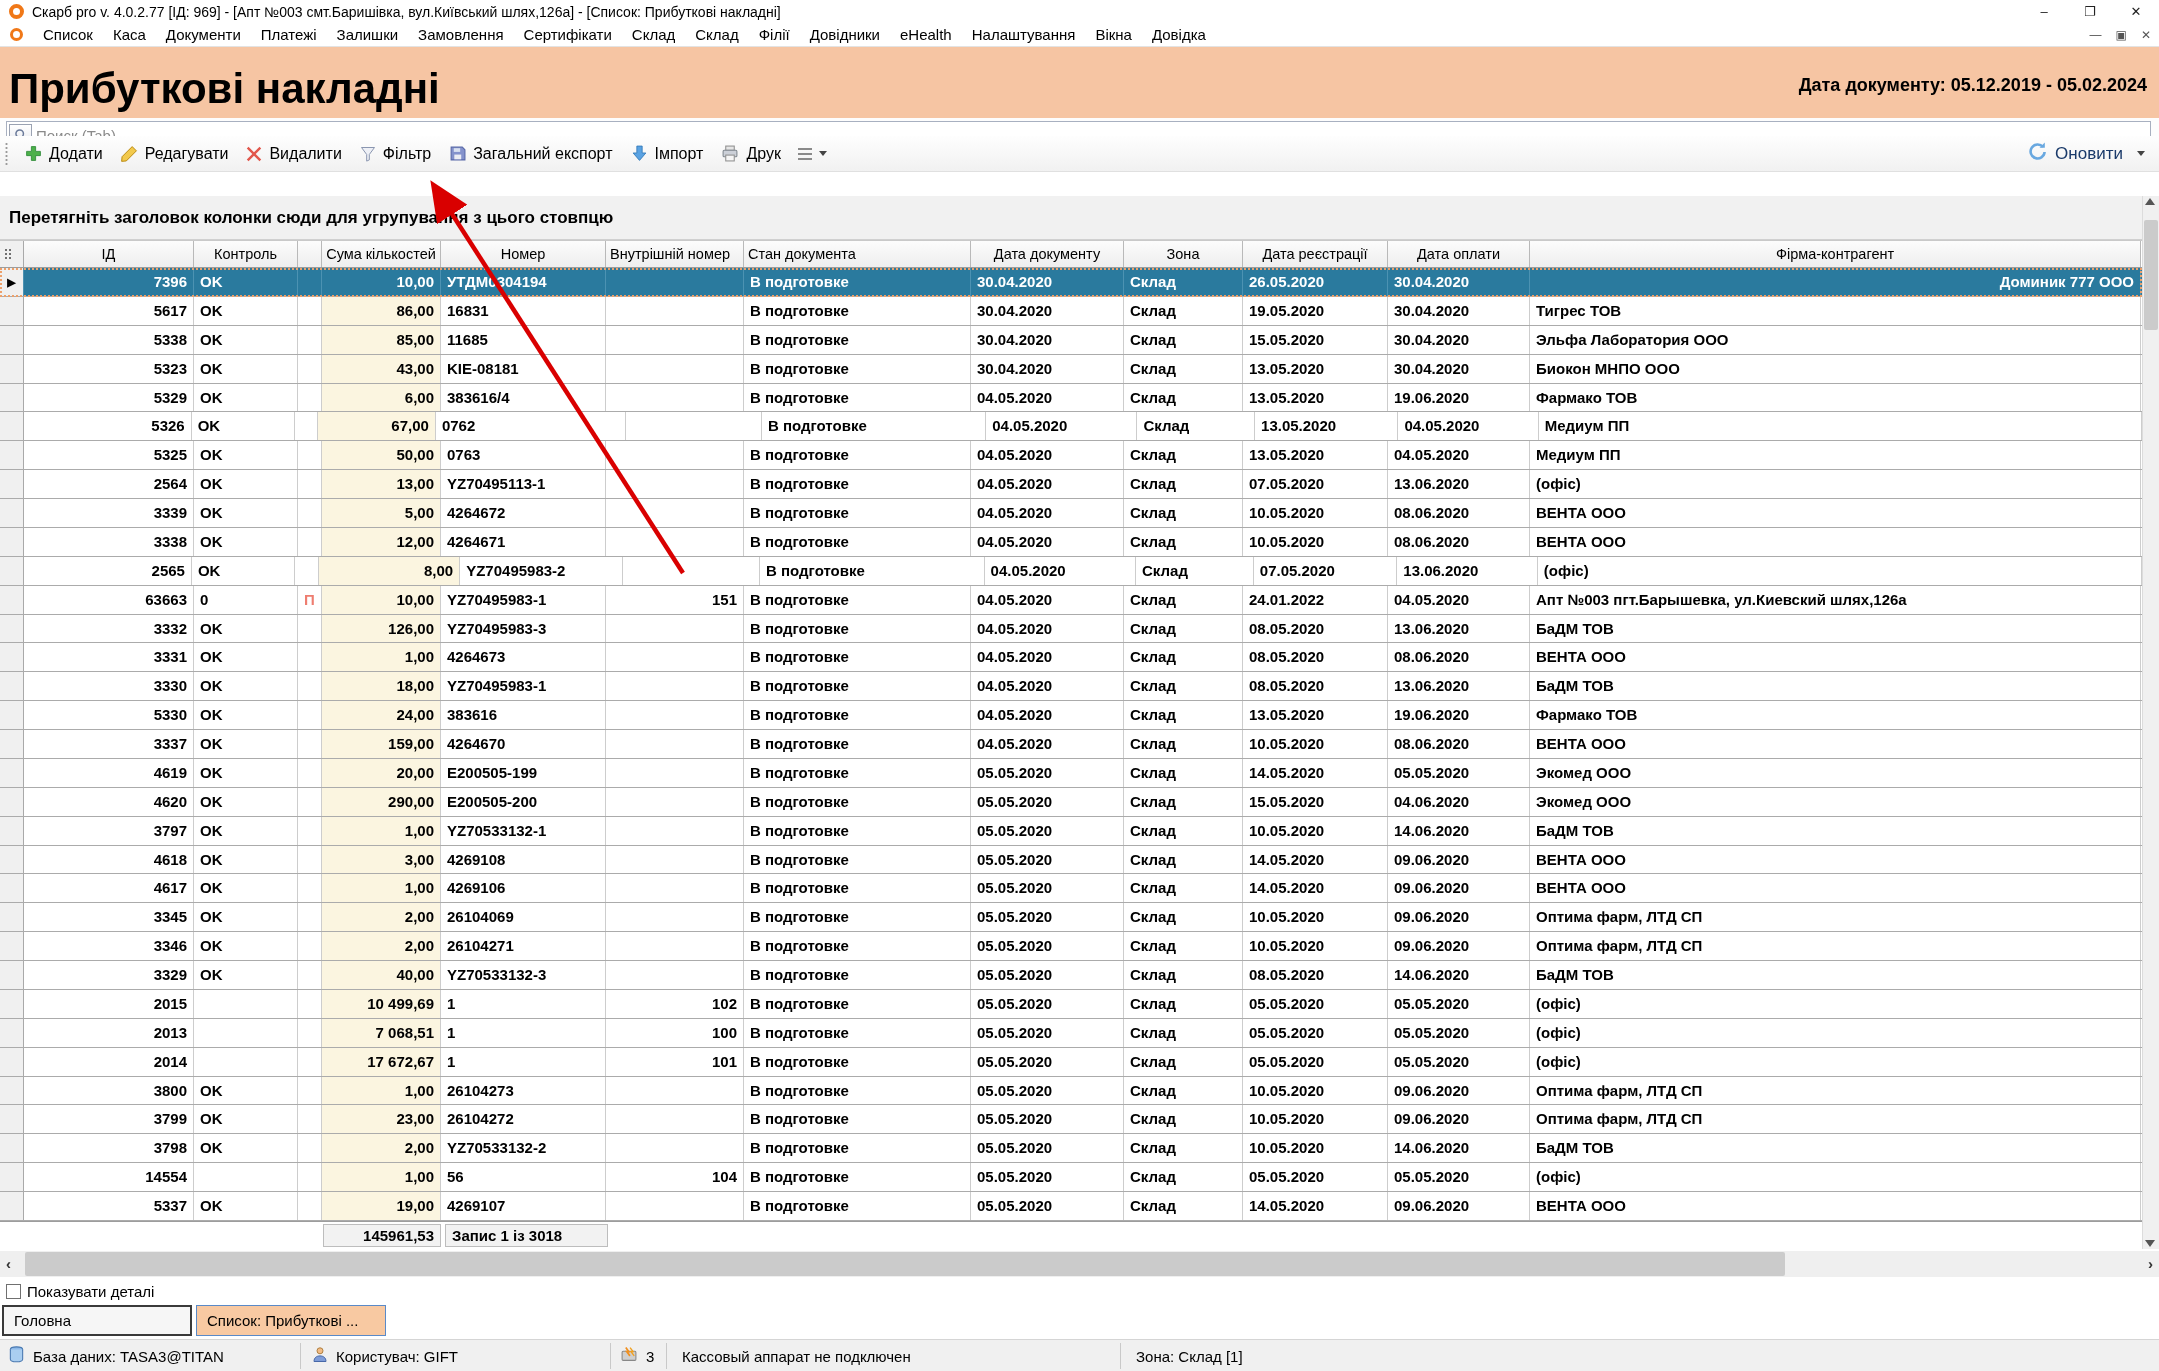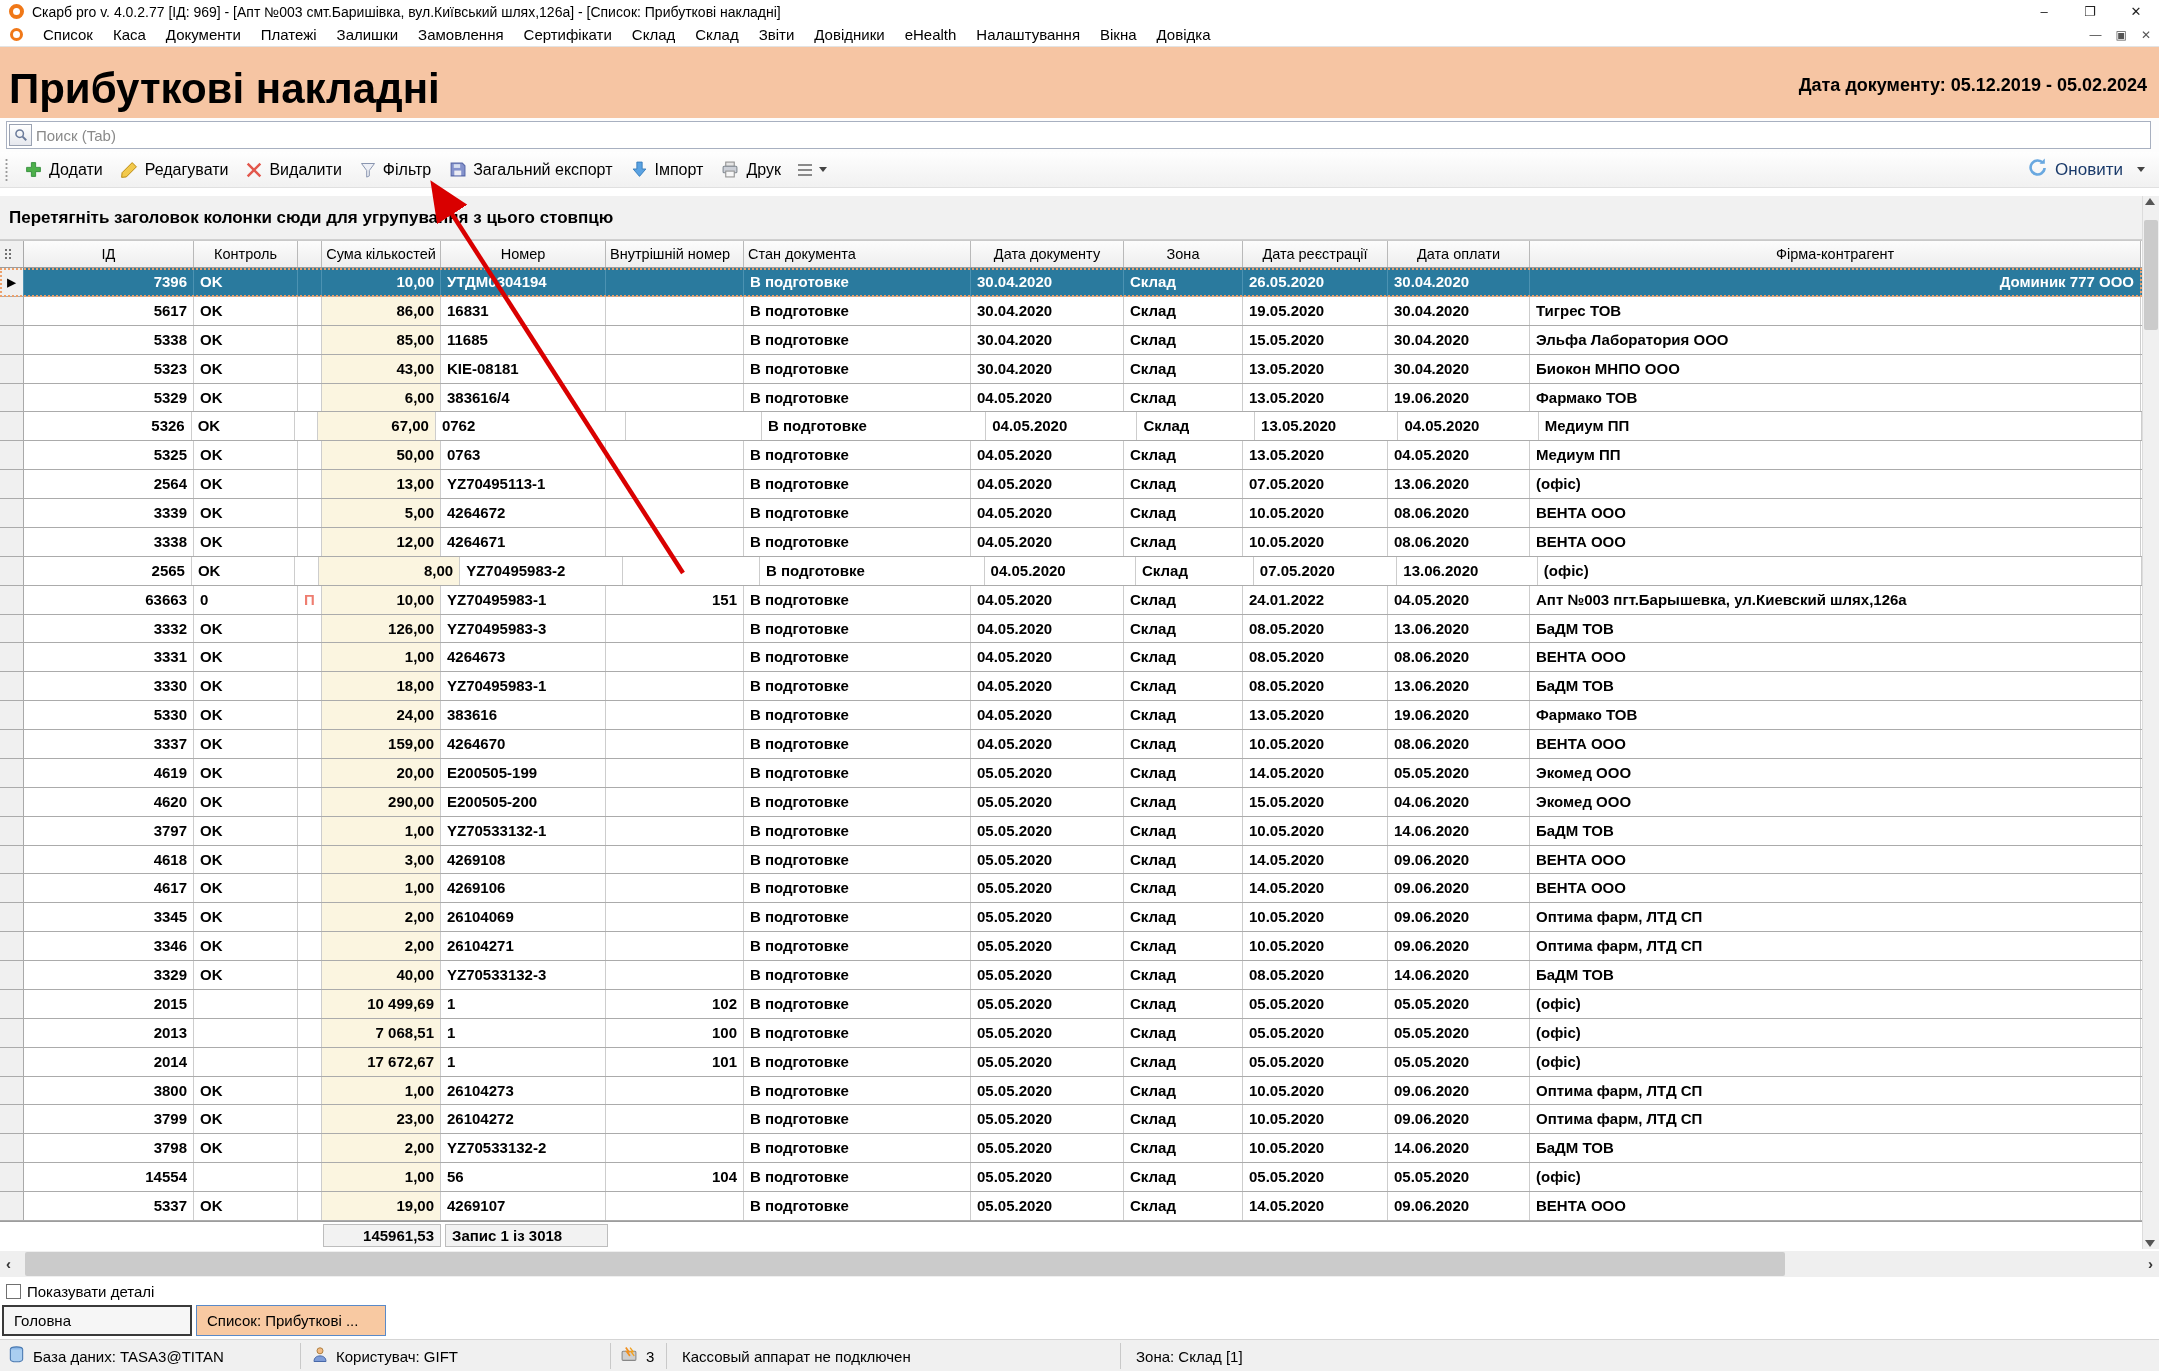--- a/index.html
+++ b/index.html
@@ -31,21 +31,21 @@
   
   .searchrow { position:absolute; top:118px; left:0; width:2159px; height:34px; background:#fdfdfd; }
   .searchbox { position:absolute; left:6px; top:3px; width:2145px; height:28px; background:#fff;
     border:1px solid #a8b0c0; display:flex; align-items:center; }
   .mag-btn { width:23px; height:22px; margin:2px; border:1px solid #9aa2b2;
     background:linear-gradient(#ffffff,#e6e8ee); display:flex; align-items:center; justify-content:center; flex:0 0 auto; }
   .search-input { border:none; outline:none; flex:1; font-size:15px; color:#333; height:24px;
     font-family:"Liberation Sans", sans-serif; }
   .search-input::placeholder { color:#8a8a8a; }
   
-  .toolbar { position:absolute; top:152px; left:0; width:2159px; height:36px;
+  .toolbar { position:absolute; top:136px; left:0; width:2159px; height:36px;
     background:linear-gradient(#fefefe,#f1f1f1); border-bottom:1px solid #e0e0e0;
     display:flex; align-items:center; font-size:16px; }
   .grip { width:3px; height:24px; margin:0 8px 0 5px;
     background-image:radial-gradient(circle, #9a9a9a 1px, transparent 1.2px);
     background-size:3px 4px; }
   .tbtn { display:flex; align-items:center; gap:7px; padding:4px 9px; cursor:default; white-space:nowrap; }
   .tbtn svg { display:block; }
   .list-btn { display:flex; align-items:center; gap:4px; padding:4px 8px; }
   .list-lines { display:flex; flex-direction:column; gap:3px; }
   .list-lines span { width:14px; height:2px; background:#8a8a8a; }
@@ -127,21 +127,21 @@
   <div id="menu-items" style="display:flex;">
       <div class="menu-item">Список</div>
       <div class="menu-item">Каса</div>
       <div class="menu-item">Документи</div>
       <div class="menu-item">Платежі</div>
       <div class="menu-item">Залишки</div>
       <div class="menu-item">Замовлення</div>
       <div class="menu-item">Сертифікати</div>
       <div class="menu-item">Склад</div>
       <div class="menu-item">Склад</div>
-      <div class="menu-item">Звіти</div>
+      <div class="menu-item">Філії</div>
       <div class="menu-item">Довідники</div>
       <div class="menu-item">eHealth</div>
       <div class="menu-item">Налаштування</div>
       <div class="menu-item">Вікна</div>
       <div class="menu-item">Довідка</div>
     </div>
   <div class="mdi-controls">
     <span>—</span>
     <span>▣</span>
     <span>✕</span>

